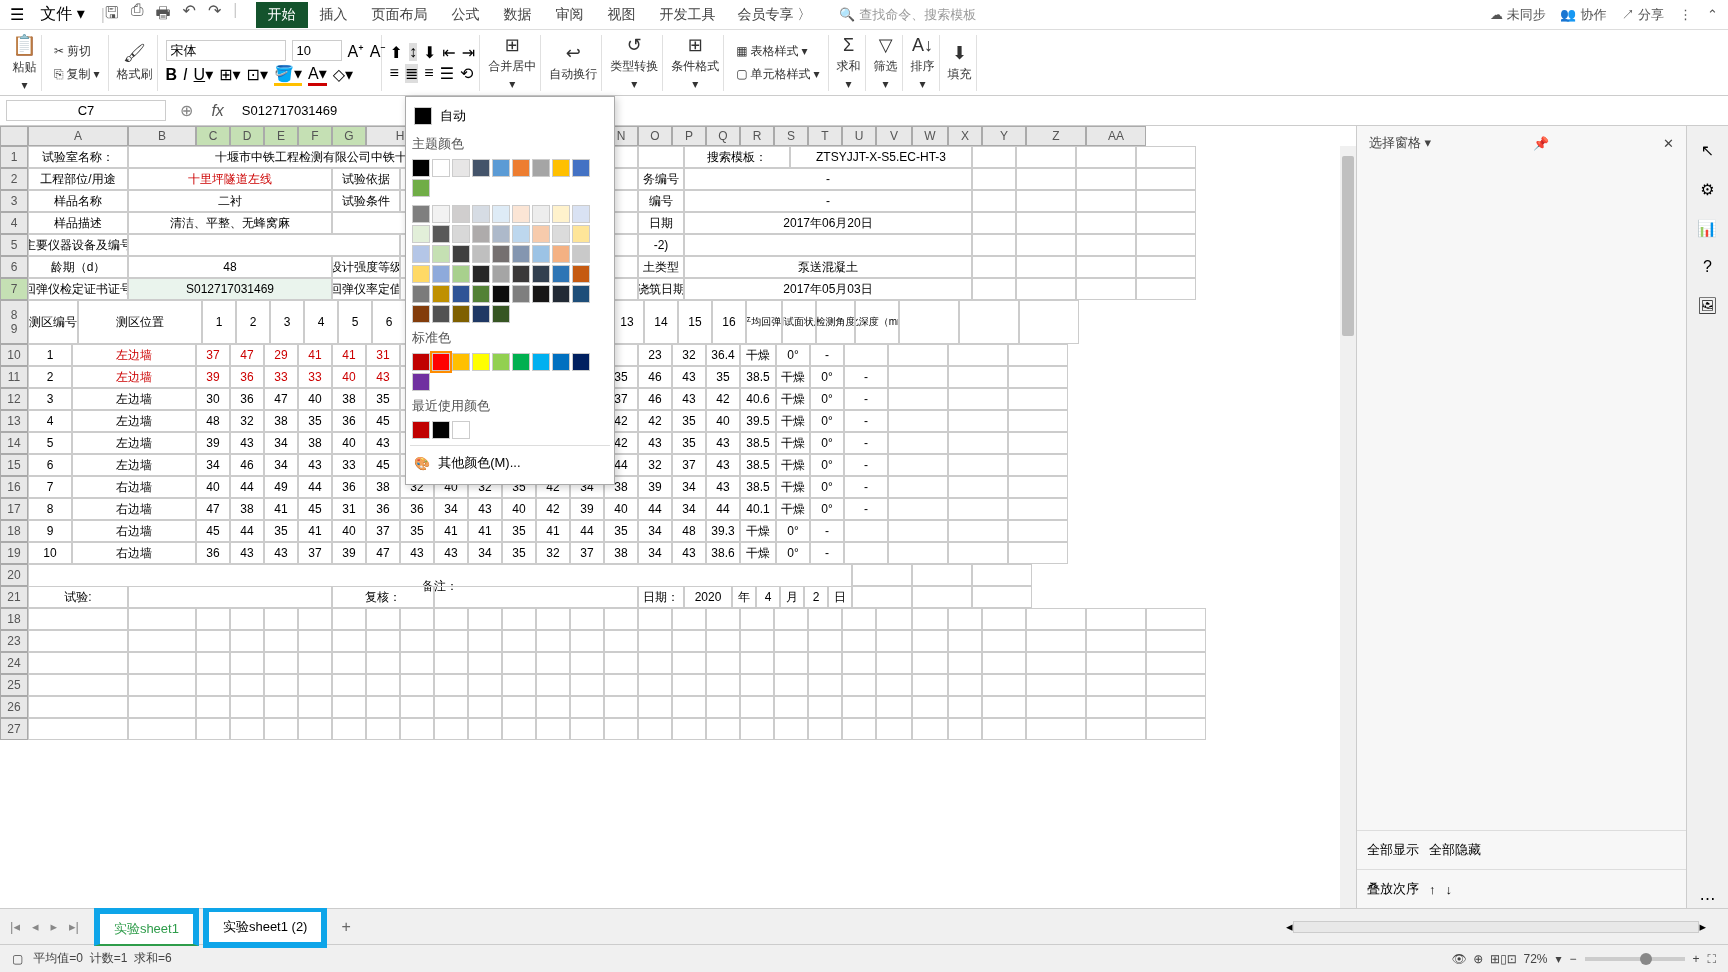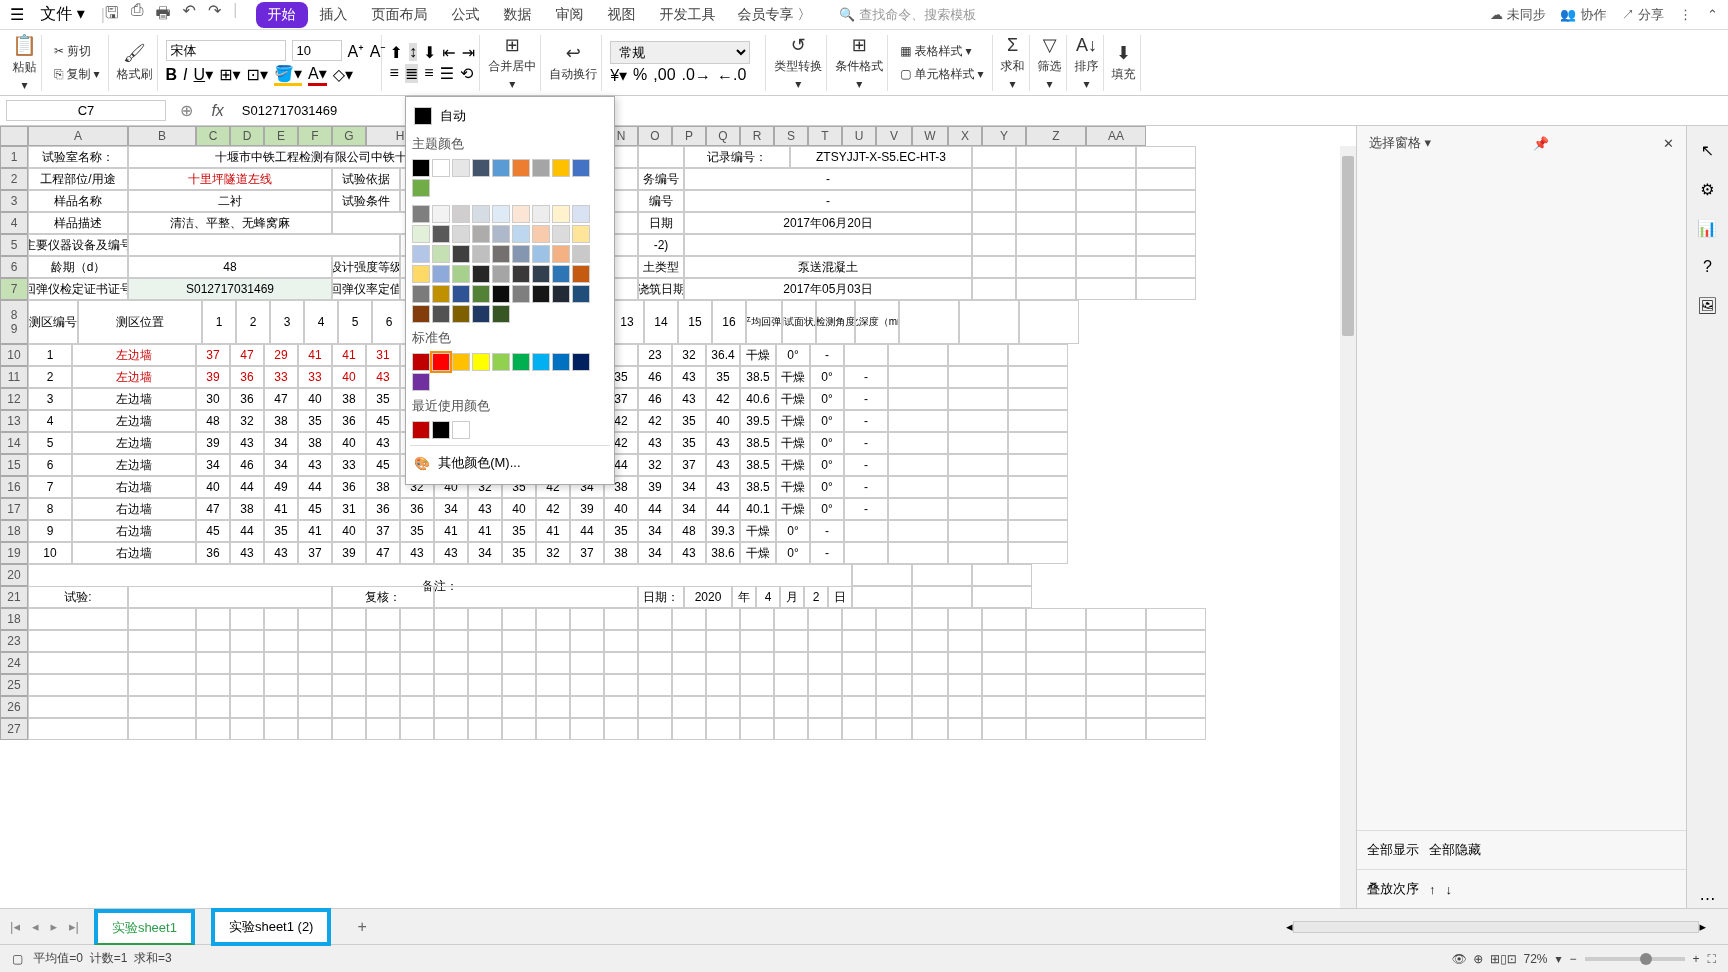--- a/index.html
+++ b/index.html
@@ -3,21 +3,21 @@
 <meta charset="utf-8">
 <style>
 *{margin:0;padding:0;box-sizing:border-box;font-family:"Microsoft YaHei",SimSun,sans-serif;}
 body{background:#f5f5f5;overflow:hidden;width:1728px;height:972px;}
 .menubar{height:30px;background:#fff;display:flex;align-items:center;padding:0 10px;border-bottom:1px solid #ddd;}
 .menubar .hamburger{margin-right:8px;}
 .menubar .file-menu{margin-right:8px;padding:2px 8px;}
 .menubar .qat{display:flex;gap:12px;margin-right:18px;color:#555;}
 .menubar .tabs{display:flex;gap:0;}
 .menubar .tab{padding:4px 12px;color:#444;font-size:14px;}
-.menubar .tab.active{background:#6d28d9;color:#fff;border-radius:8px;}
+.menubar .tab.active{background:#14532d;color:#fff;border-radius:0;}
 .menubar .member{padding:4px 10px;}
 .menubar .spacer{flex:1;}
 .menubar .search{display:flex;align-items:center;color:#999;padding:0 18px;font-size:13px;}
 .menubar .right-actions{display:flex;gap:15px;align-items:center;color:#555;font-size:13px;}
 .ribbon{height:66px;background:#fff;display:flex;align-items:center;padding:0 8px;border-bottom:1px solid #ccc;gap:4px;}
 .ribbon .grp{display:flex;flex-direction:column;gap:2px;padding:0 4px;border-right:1px solid #e0e0e0;height:56px;justify-content:center;}
 .ribbon .row{display:flex;gap:6px;align-items:center;}
 .ribbon .btn{display:flex;align-items:center;gap:3px;font-size:12px;color:#333;padding:2px 4px;}
 .ribbon .bigbtn{display:flex;flex-direction:column;align-items:center;font-size:12px;color:#333;gap:2px;}
 .ribbon select,.ribbon input.combo{border:1px solid #ccc;font-size:13px;padding:2px 4px;}
@@ -40,21 +40,21 @@
 .cell.selected{background:rgba(50,150,80,0.1);}
 .right-panel{width:330px;background:#f7f7f7;border-left:1px solid #ccc;display:flex;flex-direction:column;}
 .right-panel .pane-header{display:flex;align-items:center;padding:8px 12px;font-size:13px;color:#444;}
 .right-panel .pane-title{font-size:14px;font-weight:500;padding:8px 12px;}
 .right-panel .close{margin-left:auto;cursor:pointer;}
 .right-panel .body{flex:1;}
 .right-panel .footer{padding:10px;display:flex;gap:10px;align-items:center;font-size:13px;border-top:1px solid #ddd;}
 .side-rail{width:42px;background:#f0f0f0;border-left:1px solid #ccc;display:flex;flex-direction:column;align-items:center;gap:20px;padding-top:15px;}
 .sheet-tabs{height:36px;background:#f0f0f0;display:flex;align-items:center;padding:0 10px;border-top:1px solid #ccc;font-size:13px;}
 .sheet-tabs .nav{display:flex;gap:12px;color:#888;padding-right:15px;}
-.sheet-tabs .tab{padding:6px 14px;border:4px solid #0ea5e9;background:#fff;margin-right:16px;}
+.sheet-tabs .tab{padding:6px 14px;border:6px solid #0ea5e9;background:#fff;margin-right:4px;}
 .sheet-tabs .tab.active{color:#2e9c4a;border-bottom:2px solid #2e9c4a;}
 .sheet-tabs .add{padding:4px 10px;color:#666;font-size:16px;}
 .statusbar{height:28px;background:#f0f0f0;display:flex;align-items:center;padding:0 12px;font-size:12px;color:#444;border-top:1px solid #ccc;}
 .statusbar .spacer{flex:1;}
 .statusbar .zoom{display:flex;align-items:center;gap:8px;}
 .color-picker{position:absolute;left:405px;top:96px;width:210px;background:#fff;border:1px solid #aaa;box-shadow:2px 2px 8px rgba(0,0,0,0.2);z-index:100;padding:4px;font-size:13px;}
 .color-picker .auto{display:flex;align-items:center;gap:8px;padding:6px 4px;}
 .color-picker .section-label{padding:4px 2px;color:#555;font-size:13px;}
 .color-picker .swatch-grid{display:flex;flex-wrap:wrap;gap:2px;padding:2px;}
 .color-picker .swatch{width:18px;height:18px;border:1px solid #ccc;cursor:pointer;}
@@ -161,32 +161,20 @@
   </div>
   <div class="grp">
       <div class="bigbtn"><span style="font-size:18px">⊞</span><span>合并居中</span>▾</div>
     </div>
   <div class="grp">
       <div class="bigbtn">
         <span style="font-size:18px">↩</span>
         <span>自动换行</span>
       </div>
     </div>
-  <div class="grp" style="width:160px">
-    <div class="row">
-        <select class="combo" style="width:140px"><option>常规</option></select>
-      </div>
-    <div class="row">
-      <span>¥▾</span>
-      <span>%</span>
-      <span>,00</span>
-      <span>.0→</span>
-      <span>←.0</span>
-    </div>
-  </div>
   <div class="grp">
       <div class="bigbtn"><span style="font-size:18px">↺</span><span>类型转换</span>▾</div>
     </div>
   <div class="grp">
       <div class="bigbtn"><span style="font-size:18px">⊞</span><span>条件格式</span>▾</div>
     </div>
   <div class="grp">
     <div class="btn"><span>▦</span><span>表格样式</span>▾</div>
     <div class="btn"><span>▢</span><span>单元格样式</span>▾</div>
   </div>
@@ -245,21 +233,21 @@
           <div class="col-hdr" style="width:34px">X</div>
           <div class="col-hdr" style="width:44px">Y</div>
           <div class="col-hdr" style="width:60px">Z</div>
           <div class="col-hdr" style="width:60px">AA</div>
         </div>
         <div class="data-row">
           <div class="row-hdr">1</div>
           <div class="cell " style="width:100px">试验室名称：</div>
           <div class="cell " style="width:510px">十堰市中铁工程检测有限公司中铁十一局集团格巧高速公路工地</div>
           <div class="cell " style="width:46px"></div>
-          <div class="cell " style="width:106px">记录编号：</div>
+          <div class="cell " style="width:106px">搜索模板：</div>
           <div class="cell " style="width:182px">ZTSYJJT-X-S5.EC-HT-3</div>
           <div class="cell " style="width:44px"></div>
           <div class="cell " style="width:60px"></div>
           <div class="cell " style="width:60px"></div>
           <div class="cell " style="width:60px"></div>
         </div>
         <div class="data-row">
           <div class="row-hdr">2</div>
           <div class="cell " style="width:100px">工程部位/用途</div>
           <div class="cell red" style="width:204px">十里坪隧道左线</div>
@@ -908,21 +896,21 @@
     <span>◂</span>
       <div class="track"></div>
       <span>▸</span>
   </div>
 </div>
 
 <div class="statusbar">
   <span>▢</span>&nbsp;&nbsp;&nbsp;
   <span>平均值=0</span>&nbsp;&nbsp;
   <span>计数=1</span>&nbsp;&nbsp;
-  <span>求和=3</span>
+  <span>求和=6</span>
   <div class="spacer"></div>
   <span>👁</span>&nbsp;&nbsp;
   <span>⊕</span>&nbsp;&nbsp;
   <span>⊞</span>
   <span>▯</span>
   <span>⊡</span>&nbsp;&nbsp;
   <div class="zoom">
     <span>72%</span>▾
     <span>−</span>
     <div style="width:100px;height:4px;background:#ccc;position:relative">

